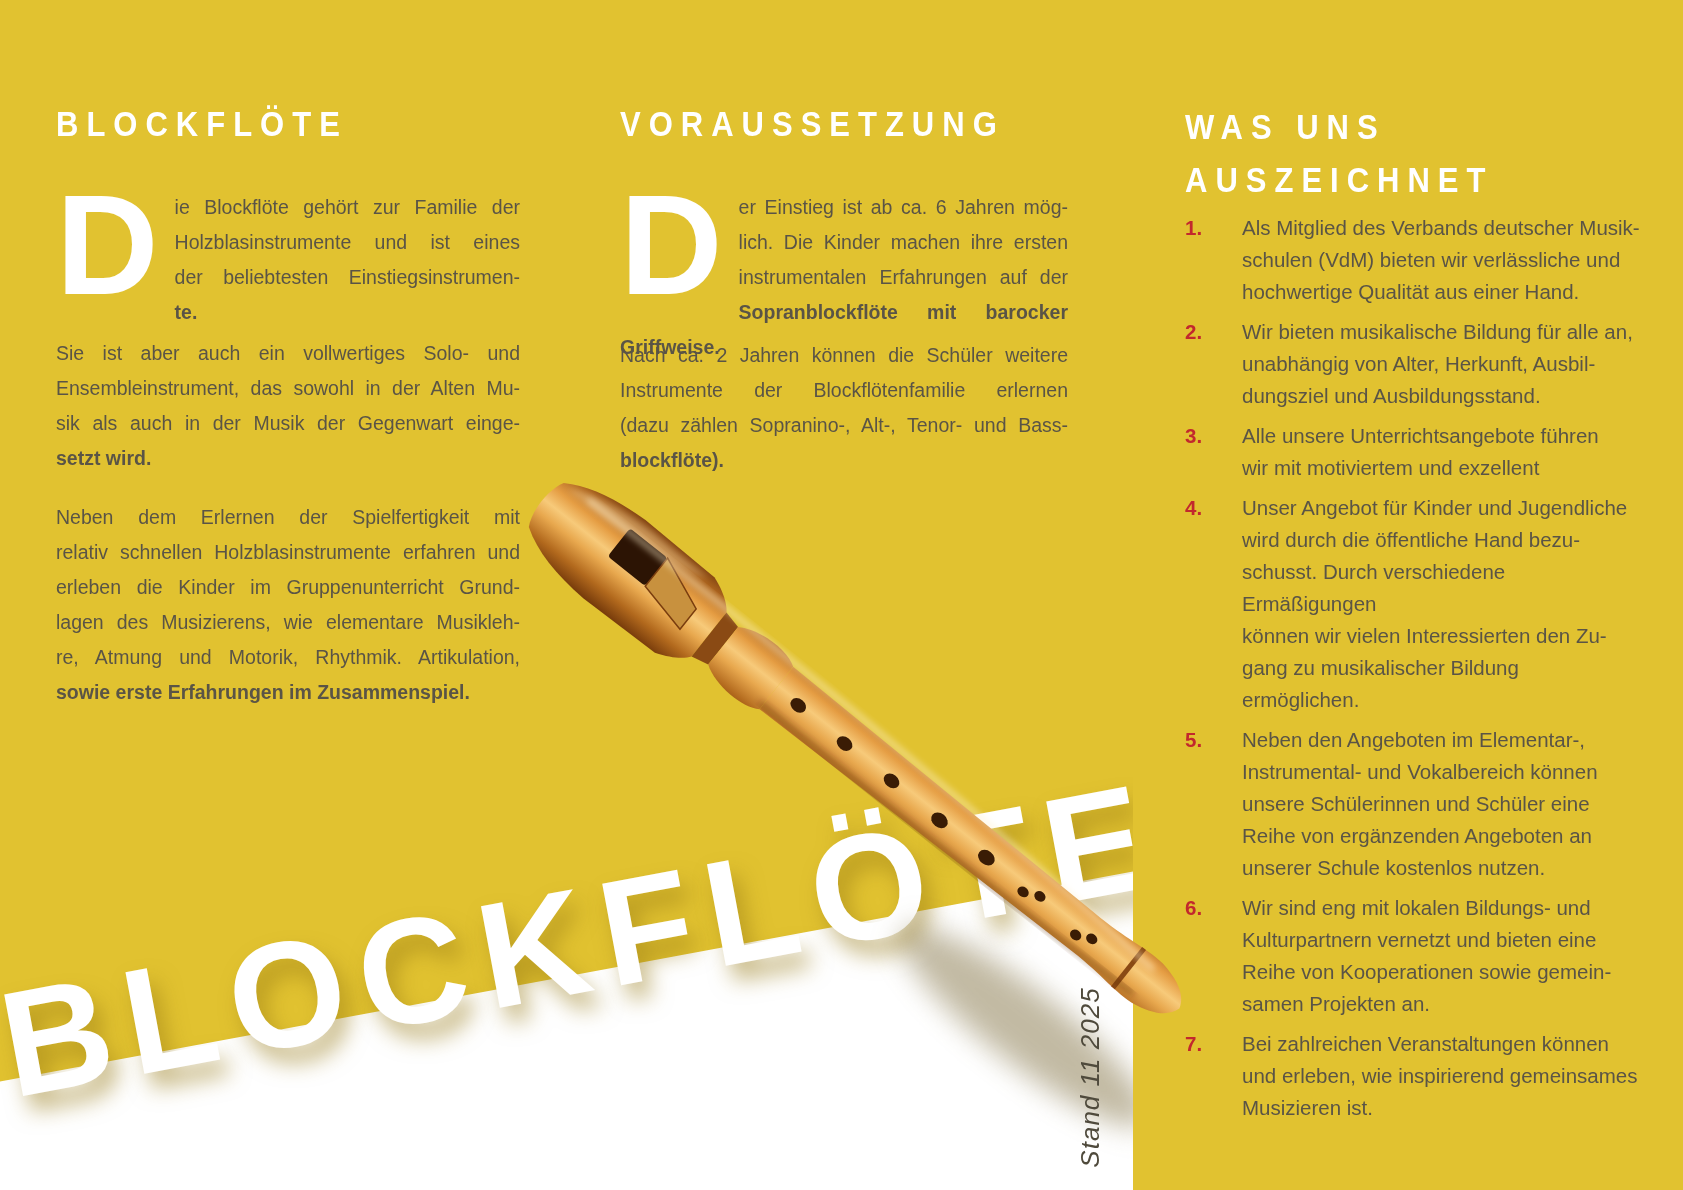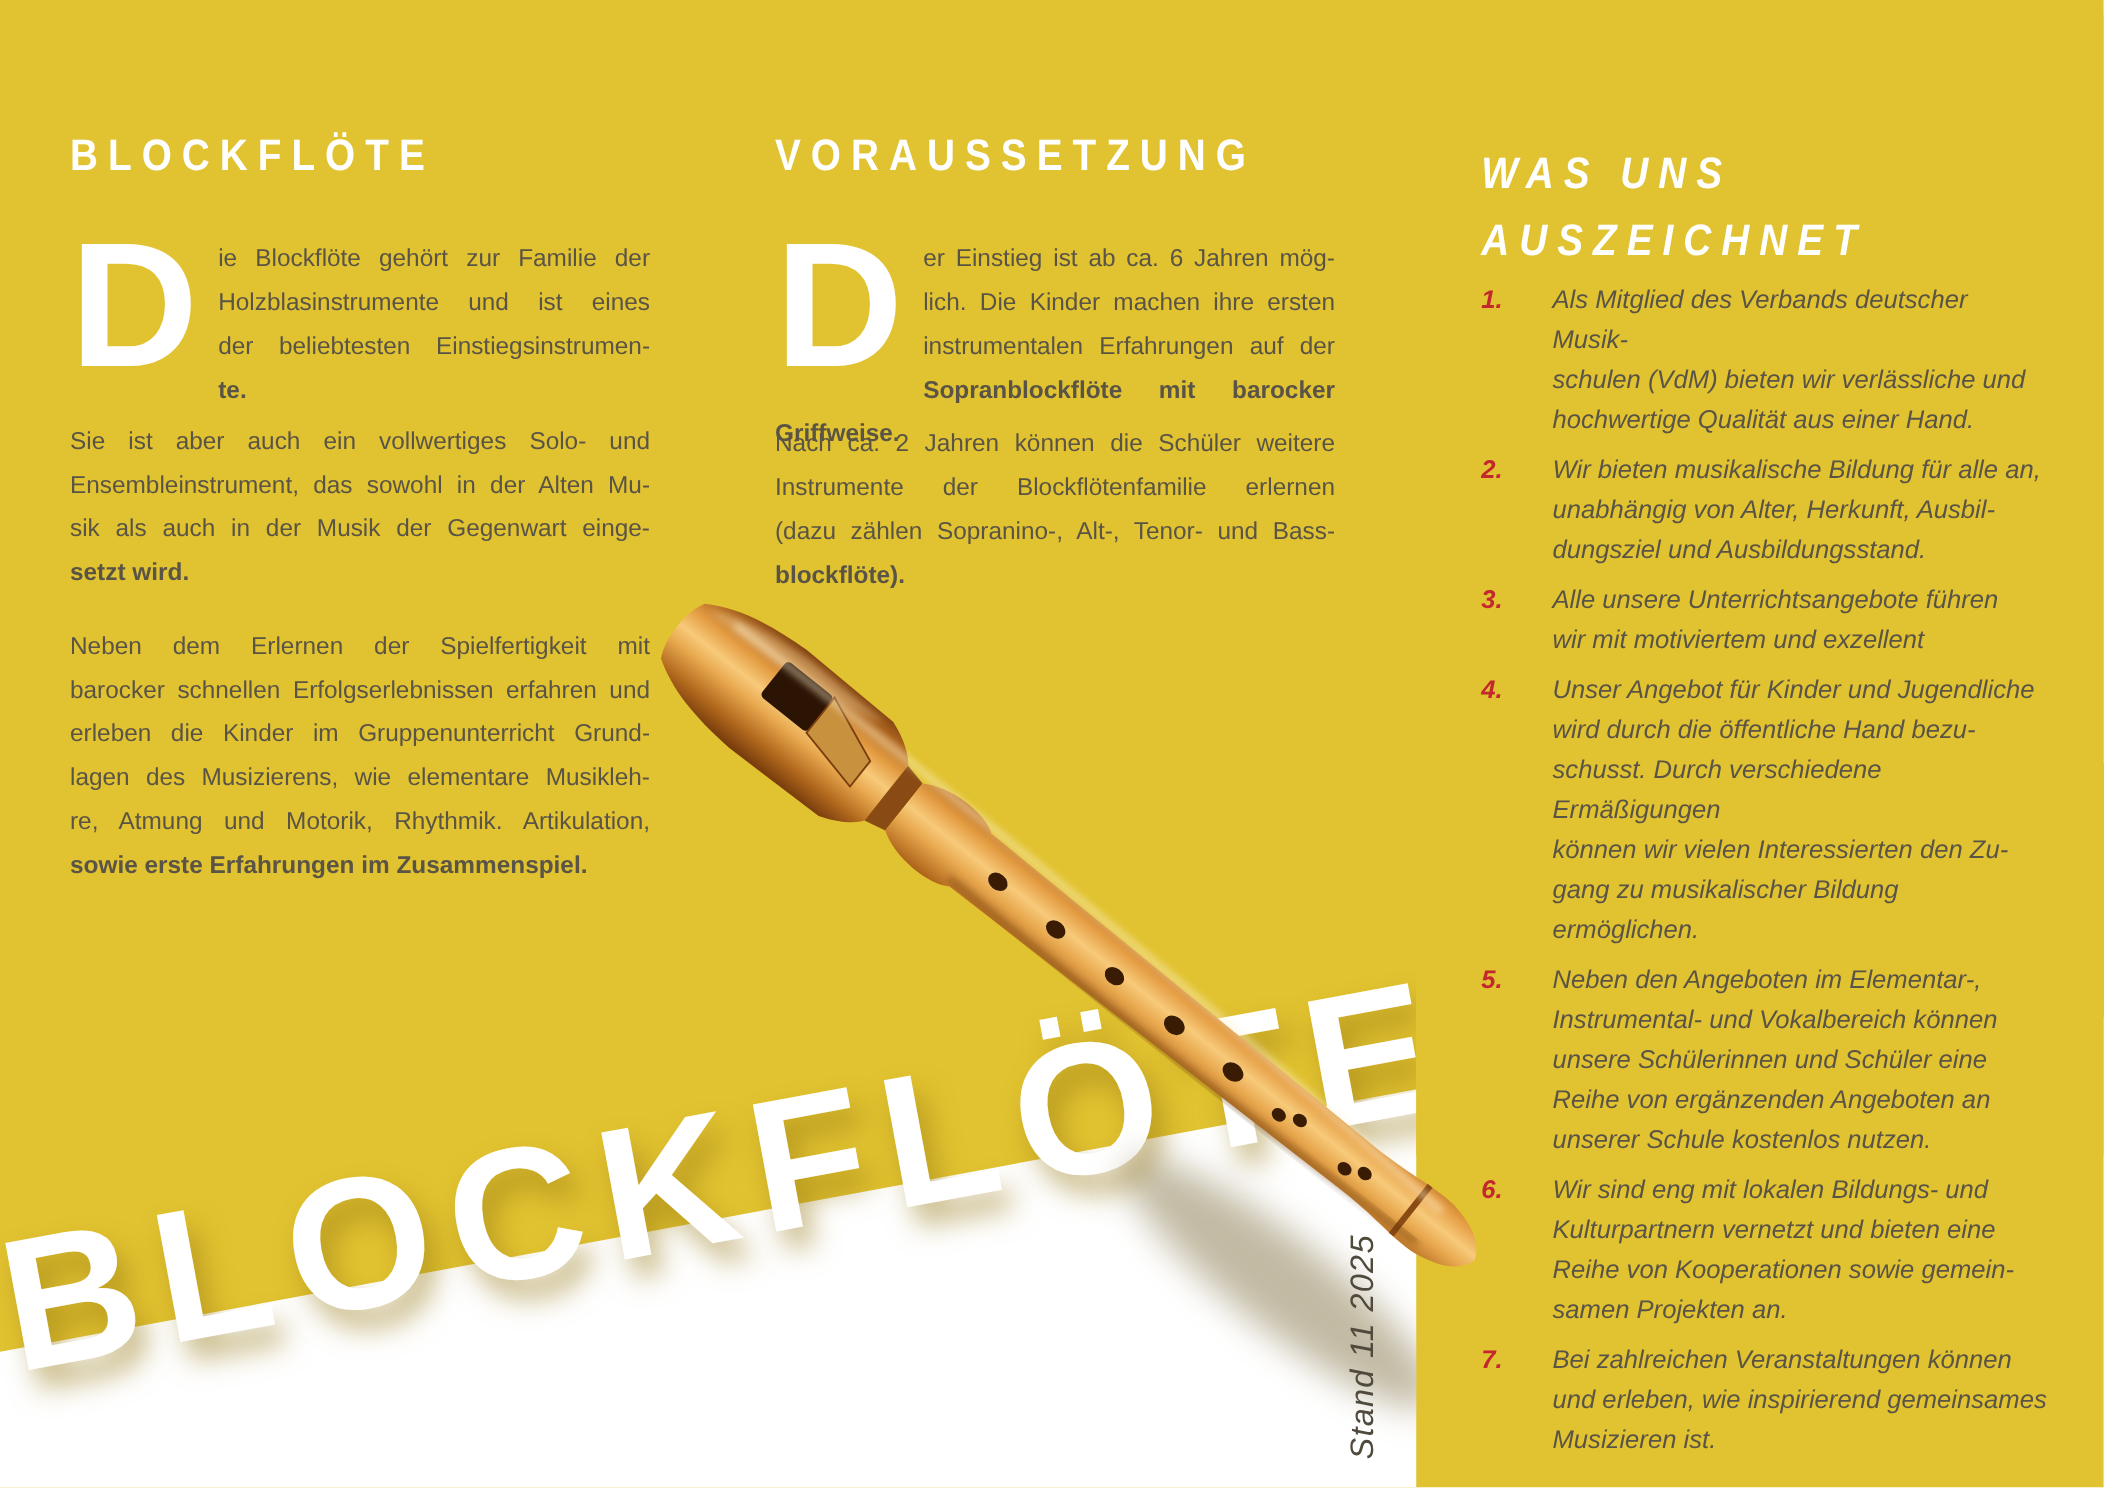--- a/index.html
+++ b/index.html
@@ -75,21 +75,21 @@
         <div class="jline">te.</div>
       </div>
     <div class="para" style="left:56px; top:336px; width:464px;">
         <div class="jline">Sie ist aber auch ein vollwertiges Solo- und</div>
         <div class="jline">Ensembleinstrument, das sowohl in der Alten Mu-</div>
         <div class="jline">sik als auch in der Musik der Gegenwart einge-</div>
         <div class="jline">setzt wird.</div>
       </div>
     <div class="para" style="left:56px; top:500px; width:464px;">
         <div class="jline">Neben dem Erlernen der Spielfertigkeit mit</div>
-        <div class="jline">barocker schnellen Erfolgserlebnissen erfahren und</div>
+        <div class="jline">relativ schnellen Holzblasinstrumente erfahren und</div>
         <div class="jline">erleben die Kinder im Gruppenunterricht Grund-</div>
         <div class="jline">lagen des Musizierens, wie elementare Musikleh-</div>
         <div class="jline">re, Atmung und Motorik, Rhythmik. Artikulation,</div>
         <div class="jline">sowie erste Erfahrungen im Zusammenspiel.</div>
       </div>
   </div>
 
   <div>
     <div class="heading" style="left:620px; top:97px;">VORAUSSETZUNG</div>
     <div class="para" style="left:620px; top:190px; width:448px;">
@@ -100,21 +100,21 @@
         <div class="jline">Sopranblockflöte mit barocker Griffweise.</div>
       </div>
     <div class="para" style="left:620px; top:338px; width:448px;">
         <div class="jline">Nach ca. 2 Jahren können die Schüler weitere</div>
         <div class="jline">Instrumente der Blockflötenfamilie erlernen</div>
         <div class="jline">(dazu zählen Sopranino-, Alt-, Tenor- und Bass-</div>
         <div class="jline">blockflöte).</div>
       </div>
   </div>
 
-  <div style="position:absolute; left:1133px; top:12px; width:550px; height:912px; background:#e1c230; z-index:3;font-style:italic;">
+  <div style="position:absolute; left:1133px; top:0; width:550px; height:912px; background:#e1c230; z-index:3;">
     <div class="heading" style="left:52px; top:100px;">WAS UNS
 AUSZEICHNET</div>
     <div class="benefits" style="left:52px;">
         <div class="item">
           <span class="num" style="color: rgb(194, 40, 45);">1.</span>
           <div class="item-body">
             <div class="lline">Als Mitglied des Verbands deutscher Musik-</div>
             <div class="lline">schulen (VdM) bieten wir verlässliche und</div>
             <div class="lline">hochwertige Qualität aus einer Hand.</div>
           </div>

